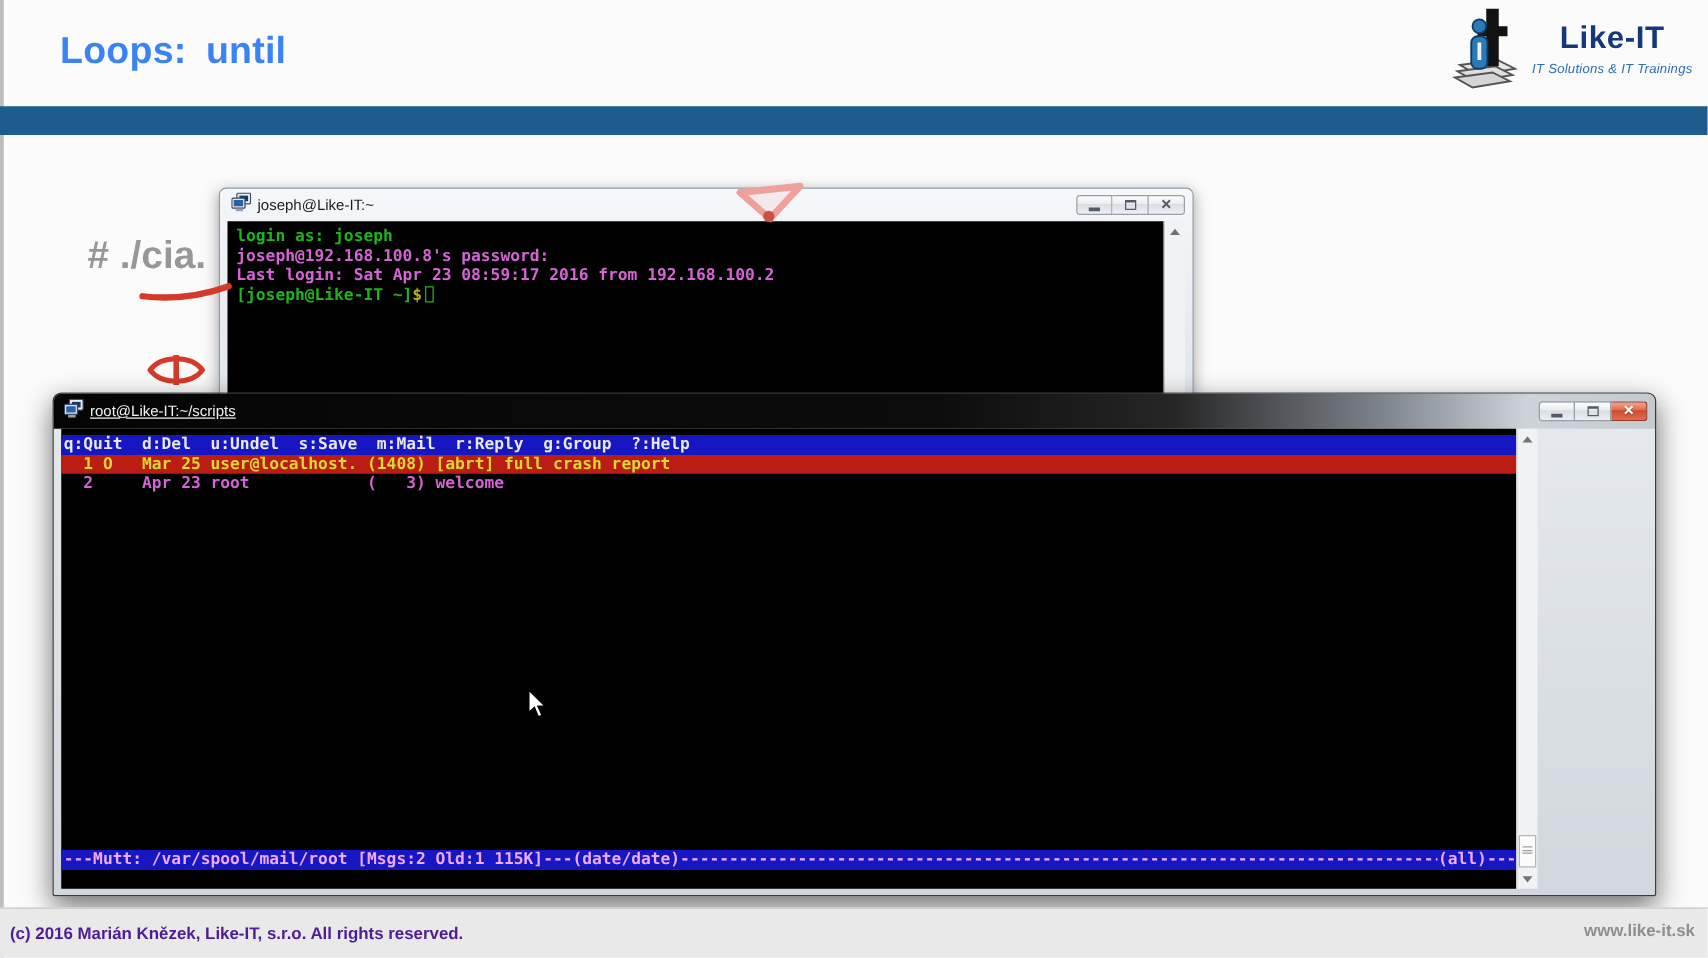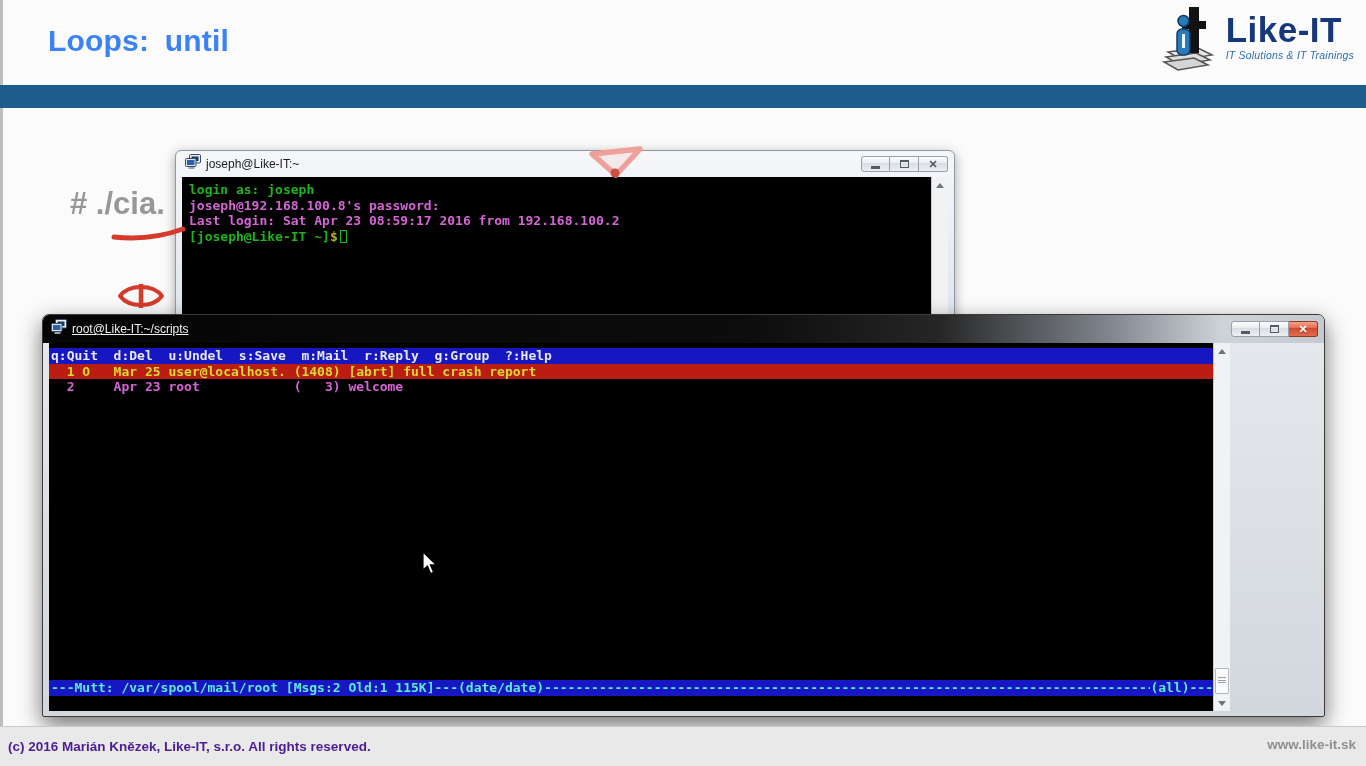--- a/index.html
+++ b/index.html
@@ -13,21 +13,21 @@
   .abs { position: absolute; }
 
   
   #slide-border-left { left:0; top:0; width:3px; height:766px; background:#bdbdbd; }
   #slide-title { left:48px; top:24px; font-size:30px; font-weight:bold; color:#3b82f6; word-spacing:7px; letter-spacing:0.2px; }
   #blue-bar { left:0; top:85px; width:1366px; height:23px; background:#1e5c8e; }
 
   
   #logo { right:12px; top:4px; display:flex; align-items:flex-start; }
   #logo-text { margin-left:6px; margin-top:8px; text-align:left; }
-  #logo-name { font-size:35px; font-weight:bold; color:#16387a; line-height:36px; letter-spacing:0.5px; }
+  #logo-name { font-size:25px; font-weight:bold; color:#16387a; line-height:36px; letter-spacing:0.5px;text-align:center; }
   #logo-tagline { font-size:10.5px; font-style:italic; font-weight:normal; color:#2e6cb5; margin-top:1px; letter-spacing:0.2px; }
 
   
   #code-annotation { left:70px; top:186px; font-size:31px; font-weight:bold; color:#979797; z-index:0; }
 
   
   #footer { left:0; top:726px; width:1366px; height:40px; background:#e9e9e9; border-top:1px solid #c9c9c9; z-index:6; }
   #footer-left { position:absolute; left:8px; top:12px; font-size:13.5px; font-weight:bold; color:#4c1d95; }
   #footer-right { position:absolute; right:10px; top:10px; font-size:13.5px; font-weight:bold; color:#8f8f8f; }
 
@@ -73,21 +73,21 @@
           background:linear-gradient(to right, #050505 0%, #0c0c0c 55%, #262626 70%, #7e848c 83%, #ced3d9 92%, #c4cad0 100%); }
   #win2-title { color:#f0f0f0;text-decoration:underline; }
   .wbtn-close-red { background:linear-gradient(#f6a58c,#e2654a 45%,#d04a2e 46%,#e46c50); border-color:#8d3a28; }
   .glyph-x-white { font-size:11px; font-weight:bold; color:#fff; line-height:1; text-shadow:0 1px 1px rgba(0,0,0,0.4); }
   #win2-termwrap { position:absolute; left:6px; top:28px; width:1271px; height:368px; display:flex; }
   #win2-term { width:1164px; height:100%; background:#000; position:relative; padding-top:5px; }
   .mutt-line { height:15.5px; padding-left:2px; }
   #mutt-menu { background:#1616c2; color:#e8e8e8; }
   #mutt-row1 { background:#bb1d12; color:#d9d932; }
   #mutt-row2 { color:#d565d5; }
-  #mutt-status { position:absolute; bottom:15px; left:0; width:100%; background:#1616c2; color:#5eead4; display:flex; height:16px; padding-left:2px; }
+  #mutt-status { position:absolute; bottom:15px; left:0; width:100%; background:#1616c2; color:#f0abfc; display:flex; height:16px; padding-left:2px; }
   #mutt-status .fill { flex:1; overflow:hidden; white-space:pre; }
   #win2-scroll-thumb { position:absolute; left:1px; bottom:17px; width:14px; height:26px; background:#fbfbfc; border:1px solid #b3b7bc; border-radius:1px; }
   .grip { width:8px; height:1px; background:#9aa0a6; margin:1.5px auto 0; }
   #win2-scroll-thumb .grips { margin-top:8px; }
 
   
   .annot { z-index:2; pointer-events:none; }
   #mouse-cursor { z-index:5; pointer-events:none; }
 </style>
 </head>

